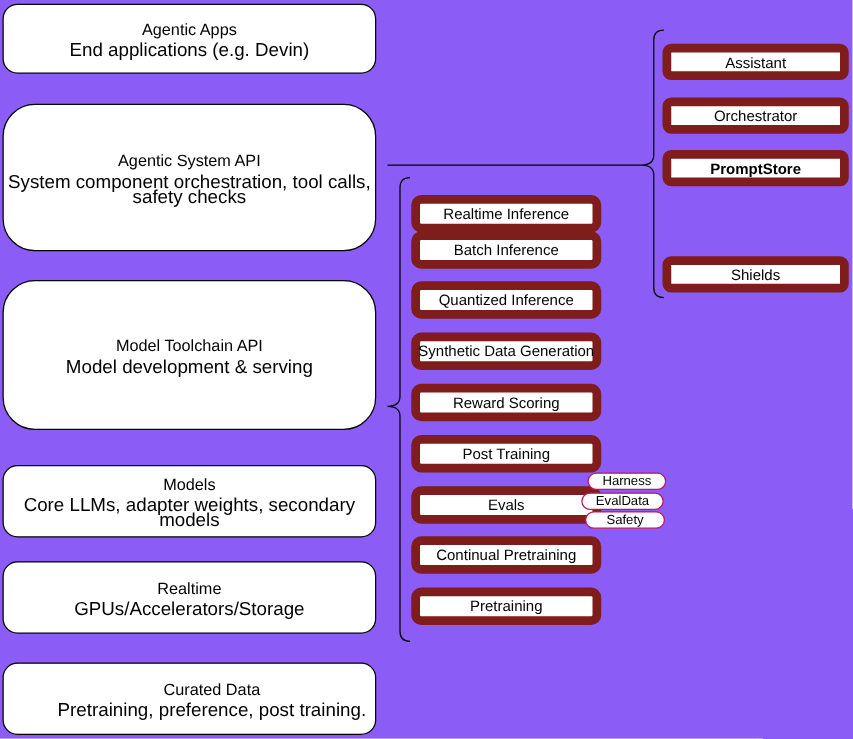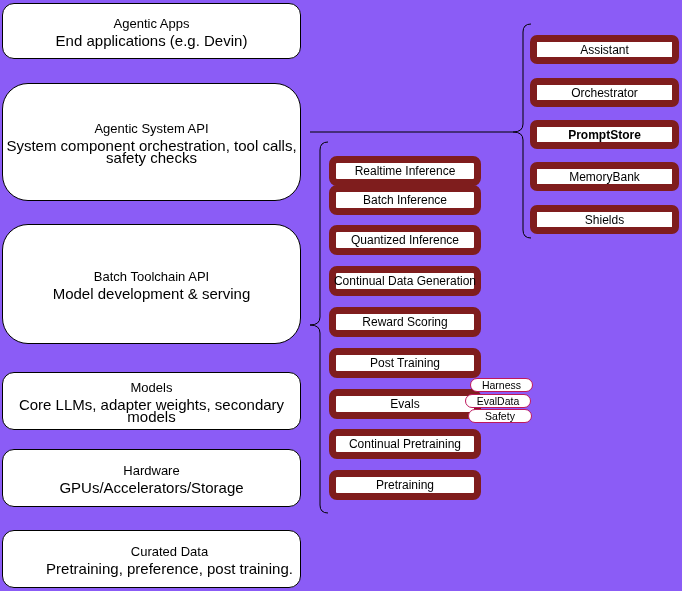--- a/index.html
+++ b/index.html
@@ -106,52 +106,51 @@
     <div class="box-title">Agentic Apps</div>
     <div class="box-subtitle">End applications (e.g. Devin)</div>
   </div>
 
   <div class="stack-box" style="top:83px;height:118px;border-radius:26px;">
     <div class="box-title">Agentic System API</div>
     <div class="box-subtitle">System component orchestration, tool calls, safety checks</div>
   </div>
 
   <div class="stack-box" style="top:224px;height:120px;border-radius:26px;">
-    <div class="box-title">Batch Toolchain API</div>
+    <div class="box-title">Model Toolchain API</div>
     <div class="box-subtitle">Model development &amp; serving</div>
   </div>
 
   <div class="stack-box" style="top:372px;height:58px;border-radius:12px;align-items:center;">
     <div class="box-title">Models</div>
     <div class="box-subtitle">Core LLMs, adapter weights, secondary models</div>
   </div>
 
   <div class="stack-box" style="top:449px;height:58px;border-radius:12px;">
-    <div class="box-title">Hardware</div>
+    <div class="box-title">Realtime</div>
     <div class="box-subtitle">GPUs/Accelerators/Storage</div>
   </div>
 
   <div class="stack-box" style="top:530px;height:58px;border-radius:12px;padding-left:36px;">
     <div class="box-title">Curated Data</div>
     <div class="box-subtitle">Pretraining, preference, post training.</div>
   </div>
 
   <div class="node mid" style="top:144px;margin-top:12px;">Realtime Inference</div>
   <div class="node mid" style="top:185px;">Batch Inference</div>
   <div class="node mid" style="top:225px;">Quantized Inference</div>
-  <div class="node mid" style="top:266px;">Continual Data Generation</div>
+  <div class="node mid" style="top:266px;">Synthetic Data Generation</div>
   <div class="node mid" style="top:307px;">Reward Scoring</div>
   <div class="node mid" style="top:348px;">Post Training</div>
   <div class="node mid" style="top:389px;">Evals</div>
   <div class="node mid" style="top:429px;">Continual Pretraining</div>
   <div class="node mid" style="top:470px;">Pretraining</div>
 
   <div class="pill" style="left:470px;top:378px;width:63px;">Harness</div>
   <div class="pill" style="left:465px;top:394px;width:66px;">EvalData</div>
   <div class="pill" style="left:468px;top:409px;width:64px;">Safety</div>
 
   <div class="node right" style="top:35px;">Assistant</div>
   <div class="node right" style="top:78px;">Orchestrator</div>
   <div class="node right" style="top:120px;font-weight:bold;">PromptStore</div>
-  <div class="node right" style="top:162px;">MemoryBank</div>
   <div class="node right" style="top:205px;">Shields</div>
 
 </div>
 
 </body></html>

